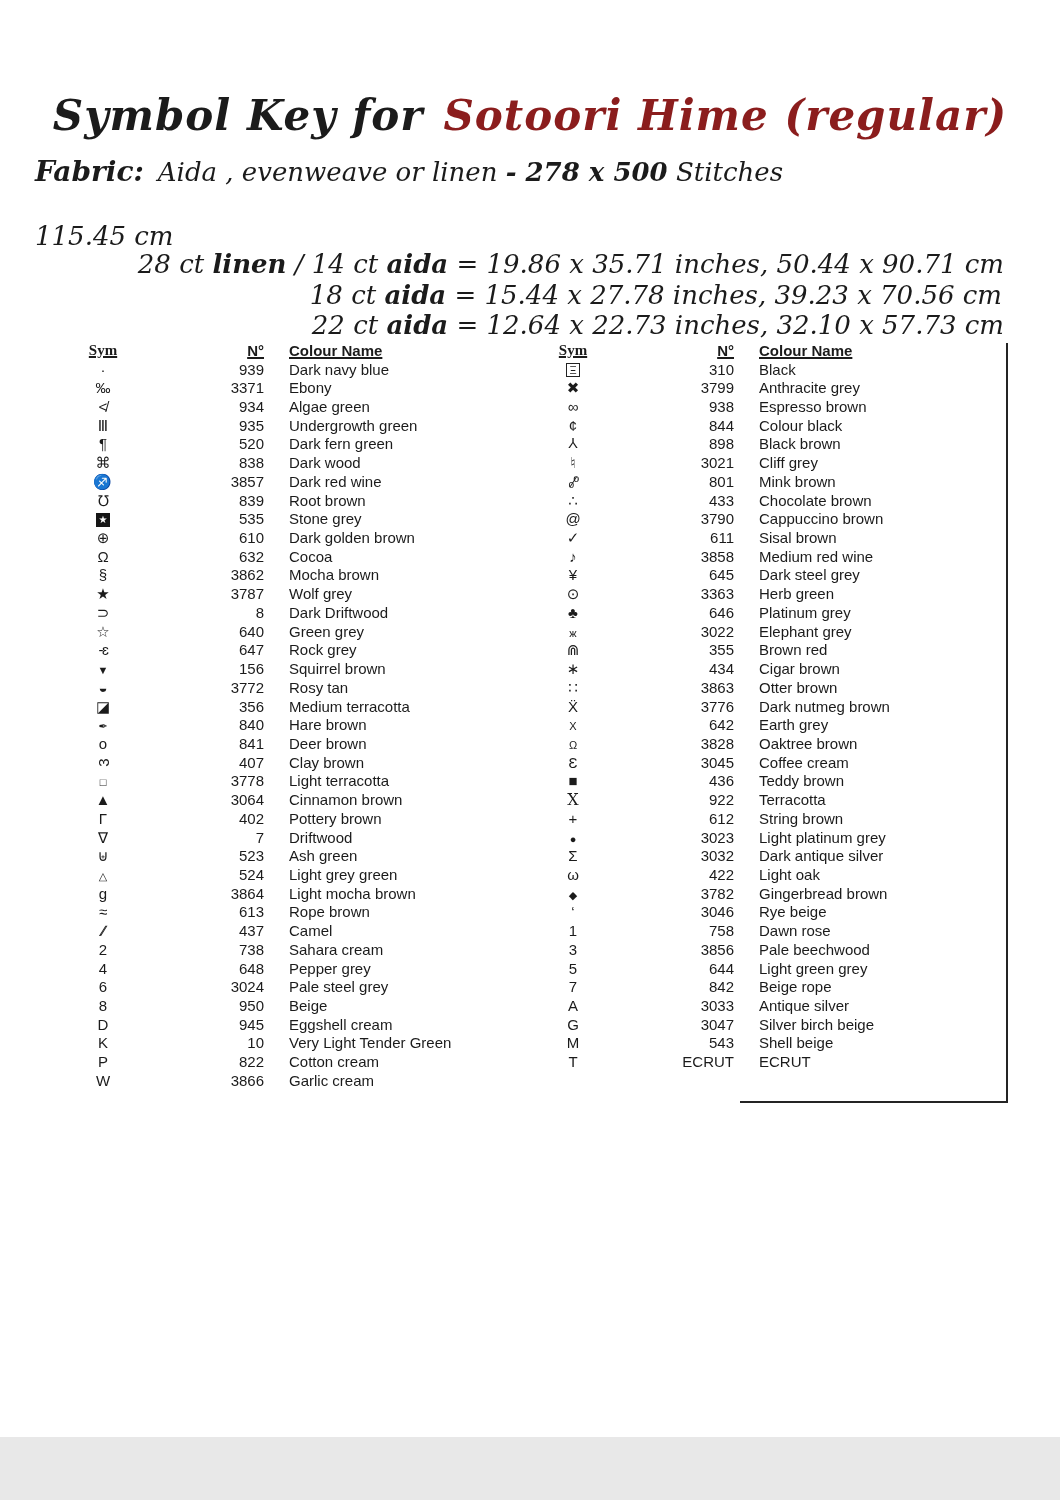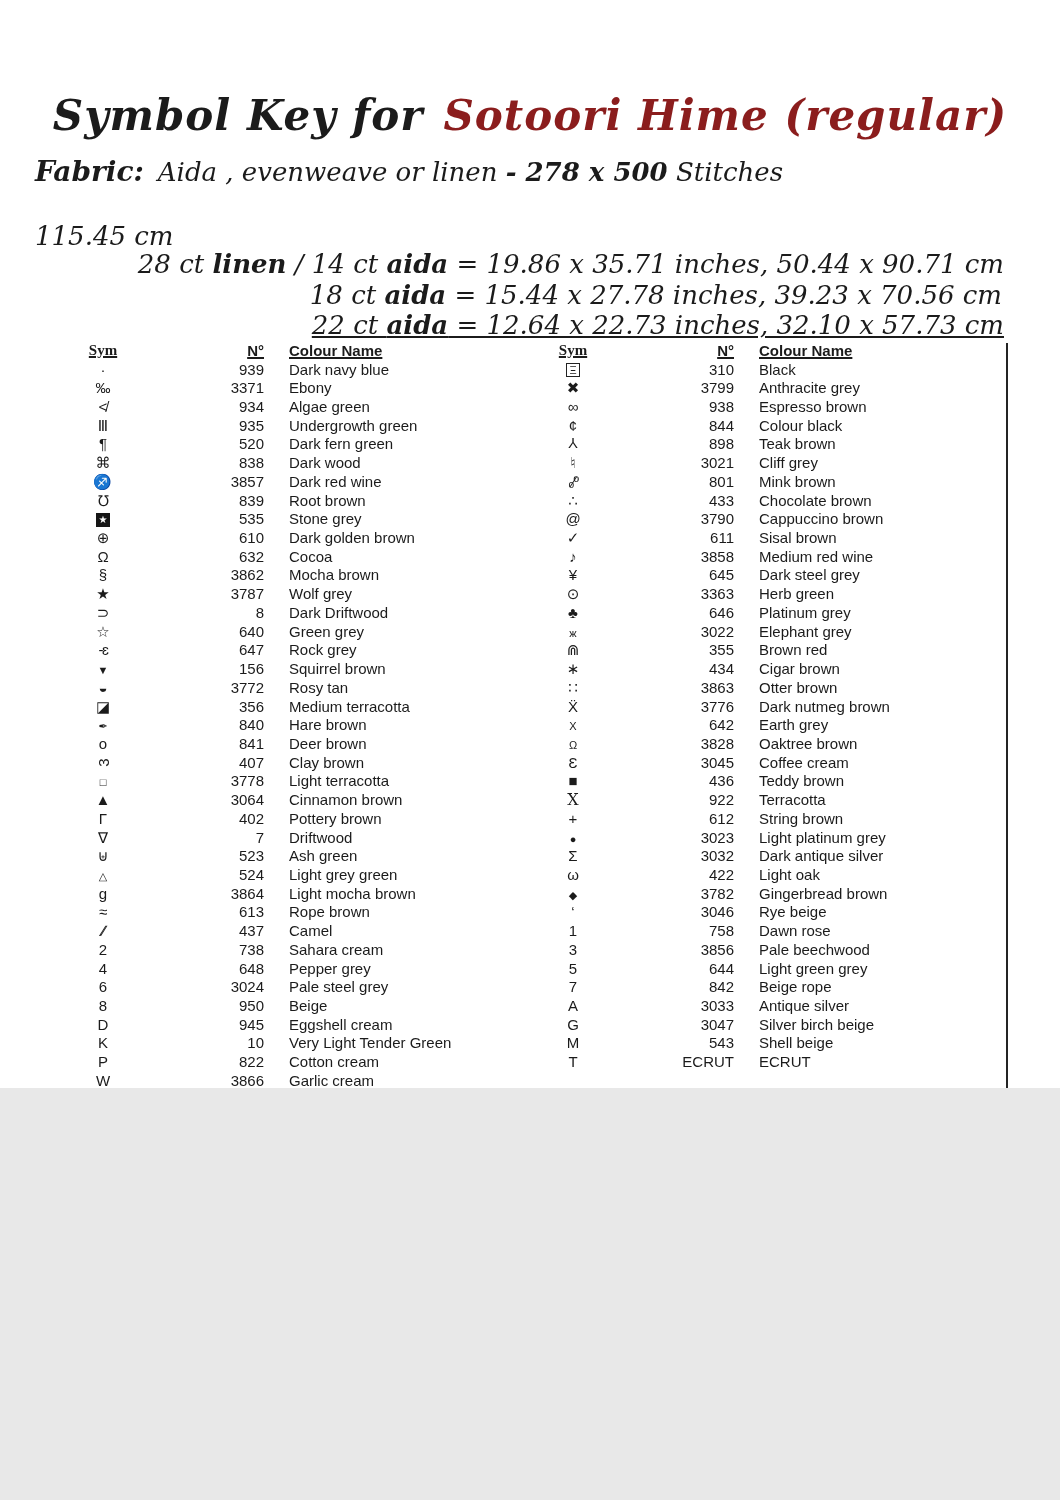--- a/index.html
+++ b/index.html
@@ -1,17 +1,17 @@
 <!DOCTYPE html>
 <html><head>
 <meta charset="utf-8">
 <style>
   html,body { margin:0; padding:0; background:#e8e8e8; }
   .page {
-    position:relative; width:1060px; height:1088px; margin:0 auto;
+    position:relative; width:1060px; height:1437px; margin:0 auto;
     background:#ffffff; overflow:hidden;
     font-family:"Liberation Sans", sans-serif; color:#1b1b1b;
   }
   
   .title {
     position:absolute; top:92px; left:0; width:100%;
     text-align:center; font-family:"DejaVu Serif", serif;
     font-style:italic; font-weight:bold; font-size:42px; line-height:1.15;
     letter-spacing:1px; white-space:nowrap;
   }
@@ -21,21 +21,21 @@
     position:absolute; font-family:"DejaVu Serif", serif; font-style:italic;
     font-size:26px; white-space:nowrap; line-height:1.15;text-align:right;
   }
   .fline b { font-weight:bold; }
   .f1 { top:156px; left:35px; }
   .f1 .flabel { font-weight:bold; font-size:28px; margin-right:14px; }
   .f2 { top:190px; left:280px; }
   .f3 { top:222px; left:35px; }
   .f4 { top:250px; right:56px; text-align:right; }
   .f5 { top:281px; right:58px; text-align:right; }
-  .f6 { top:311px; right:56px; text-align:center;text-decoration:underline; }
+  .f6 { top:311px; right:56px; text-align:center; }
   
   .tgroup { position:absolute; top:341px; width:460px; }
   .tgroup.left  { left:62px;  }
   .tgroup.right { left:532px; }
   .trow {
     display:grid; grid-template-columns:82px 120px auto;
     height:18.72px; align-items:center;
   }
   .trow .sym  { text-align:center; font-size:15px; line-height:1; }
   .trow .num  { text-align:right;  font-size:15px; }
@@ -356,21 +356,21 @@
 
   <div class="trow">
     <span class="sym"><span>¢</span></span>
     <span class="num">844</span>
     <span class="name">Colour black</span>
   </div>
 
   <div class="trow">
     <span class="sym"><span style="transform: rotate(180deg);">Y</span></span>
     <span class="num">898</span>
-    <span class="name">Teak brown</span>
+    <span class="name">Black brown</span>
   </div>
 
   <div class="trow">
     <span class="sym"><span>♮</span></span>
     <span class="num">3021</span>
     <span class="name">Cliff grey</span>
   </div>
 
   <div class="trow">
     <span class="sym"><span class="tight">ₒ⁄º</span></span>

